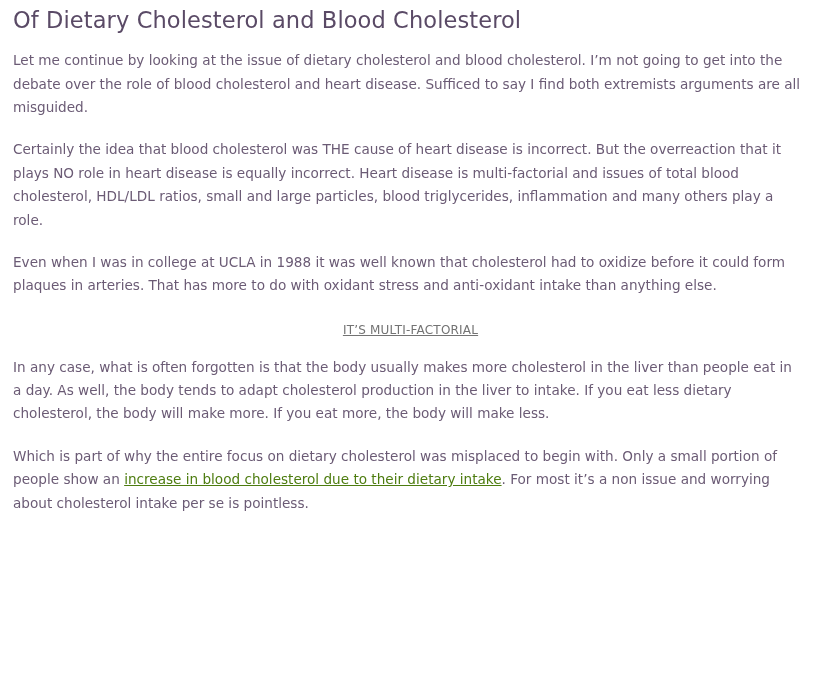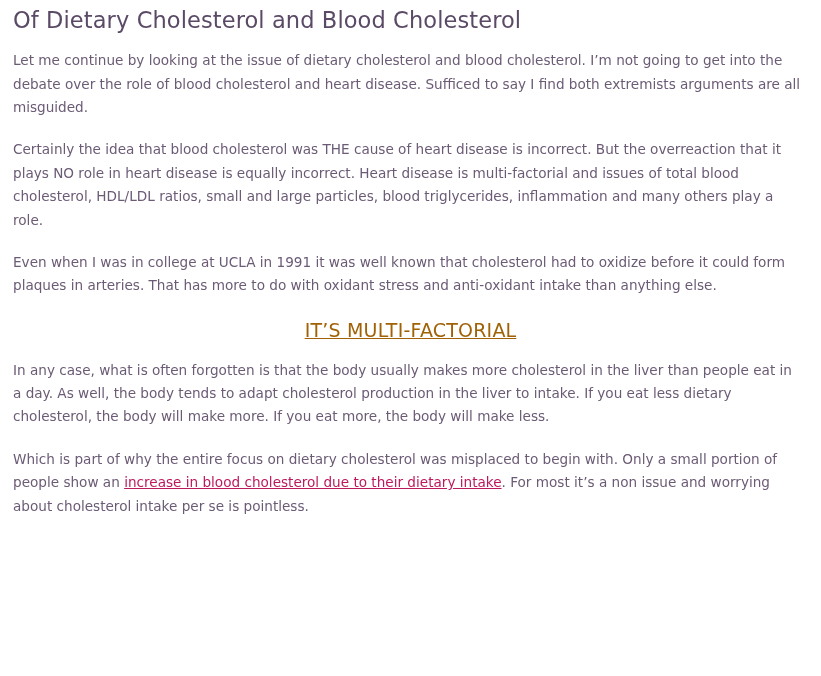--- a/index.html
+++ b/index.html
@@ -36,43 +36,43 @@
   }
   p.body-text:last-child {
     margin-bottom: 0;
   }
   .centered-heading {
     text-align: center;
     margin: 0 0 18px 0;
     padding-top: 2px;
   }
   .centered-heading a {
-    font-size: 19px;
-    color: #a16207;
+    font-size: 12px;
+    color: #737373;
     text-decoration: underline;
     letter-spacing: 0.2px;
     font-weight: 400;
   }
   a.inline-link {
-    color: #be185d;
+    color: #4d7c0f;
     text-decoration: underline;
   }
 </style>
 </head>
 <body>
 
 <div class="page">
 
   <h1 class="article-title">Of Dietary Cholesterol and Blood Cholesterol</h1>
 
   <p class="body-text">Let me continue by looking at the issue of dietary cholesterol and blood cholesterol.   I’m not going to get into the debate over the role of blood cholesterol and heart disease.  Sufficed to say I find both extremists arguments are all misguided.</p>
 
   <p class="body-text">Certainly the idea that blood cholesterol was THE cause of heart disease is incorrect.  But the overreaction that it plays NO role in heart disease is equally incorrect.  Heart disease is multi-factorial and issues of total blood cholesterol, HDL/LDL ratios, small and large particles, blood triglycerides, inflammation and many others play a role.</p>
 
-  <p class="body-text">Even when I was in college at UCLA in 1991 it was well known that cholesterol had to oxidize before it could form plaques in arteries.  That has more to do with oxidant stress and anti-oxidant intake than anything else.</p>
+  <p class="body-text">Even when I was in college at UCLA in 1988 it was well known that cholesterol had to oxidize before it could form plaques in arteries.  That has more to do with oxidant stress and anti-oxidant intake than anything else.</p>
 
   <div class="centered-heading">
     <a href="#">IT’S MULTI-FACTORIAL</a>
   </div>
 
   <p class="body-text">In any case, what is often forgotten is that the body usually makes more cholesterol in the liver than people eat in a day.  As well, the body tends to adapt cholesterol production in the liver to intake.  If you eat less dietary cholesterol, the body will make more.  If you eat more, the body will make less.</p>
 
   <p class="body-text"><span>Which is part of why the entire focus on dietary cholesterol was misplaced to begin with.   Only a small portion of people show an </span><a class="inline-link" href="#">increase in blood cholesterol due to their dietary intake</a><span>.   For most it’s a non issue and worrying about cholesterol intake per se is pointless.</span></p>
 
 

